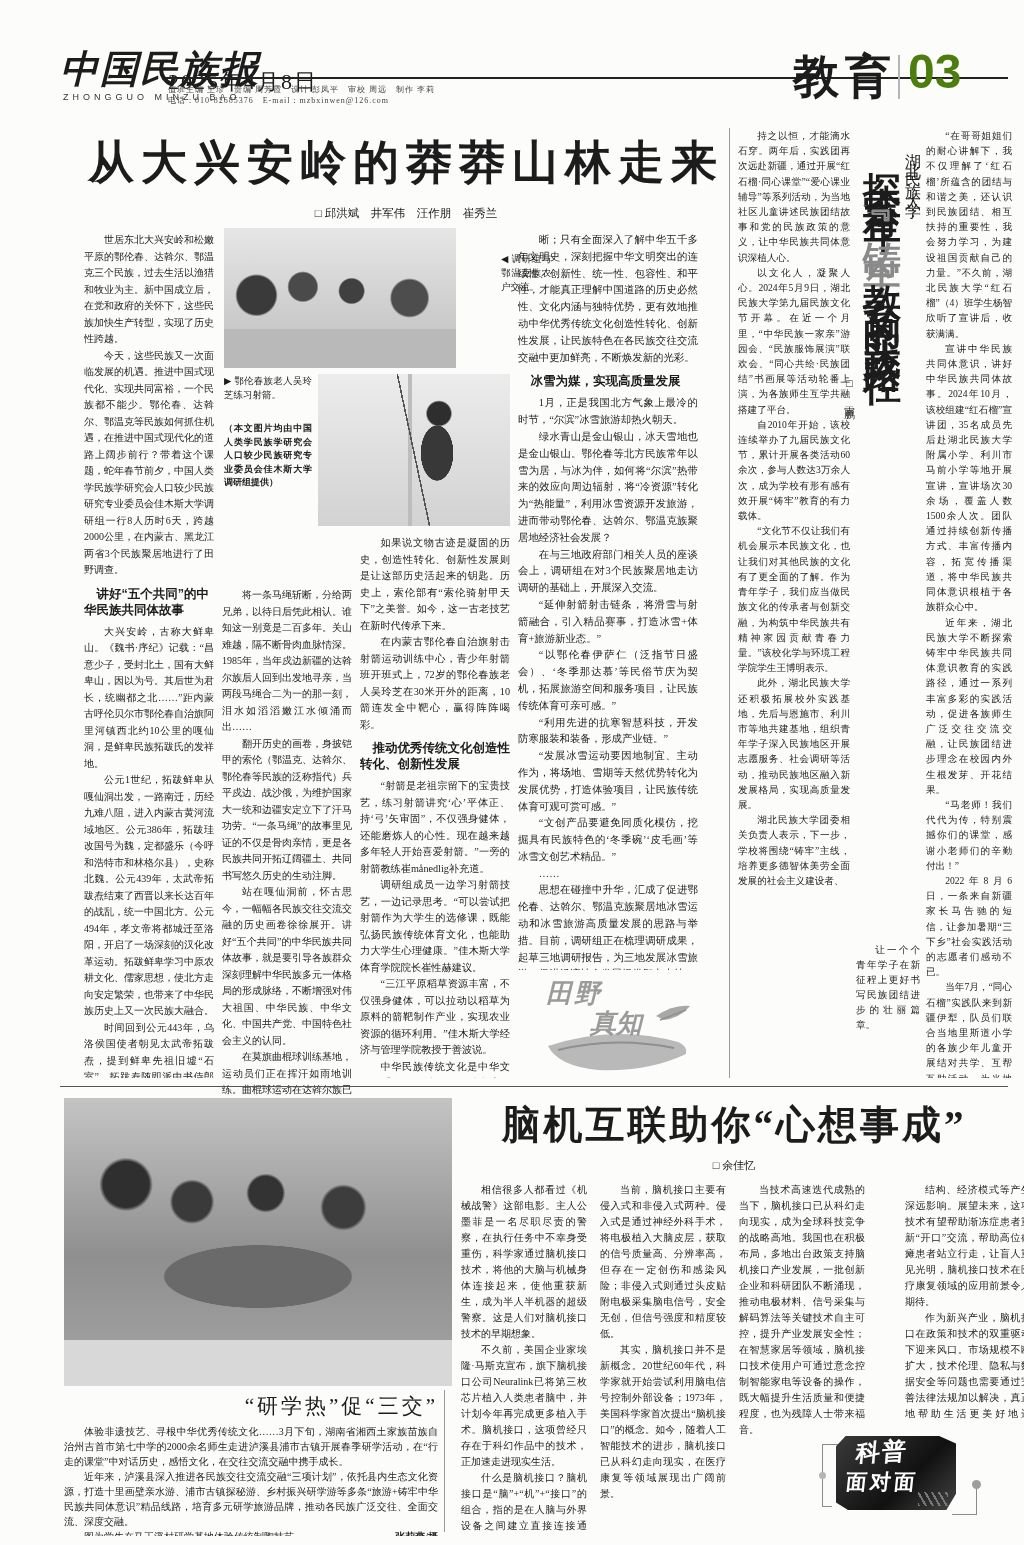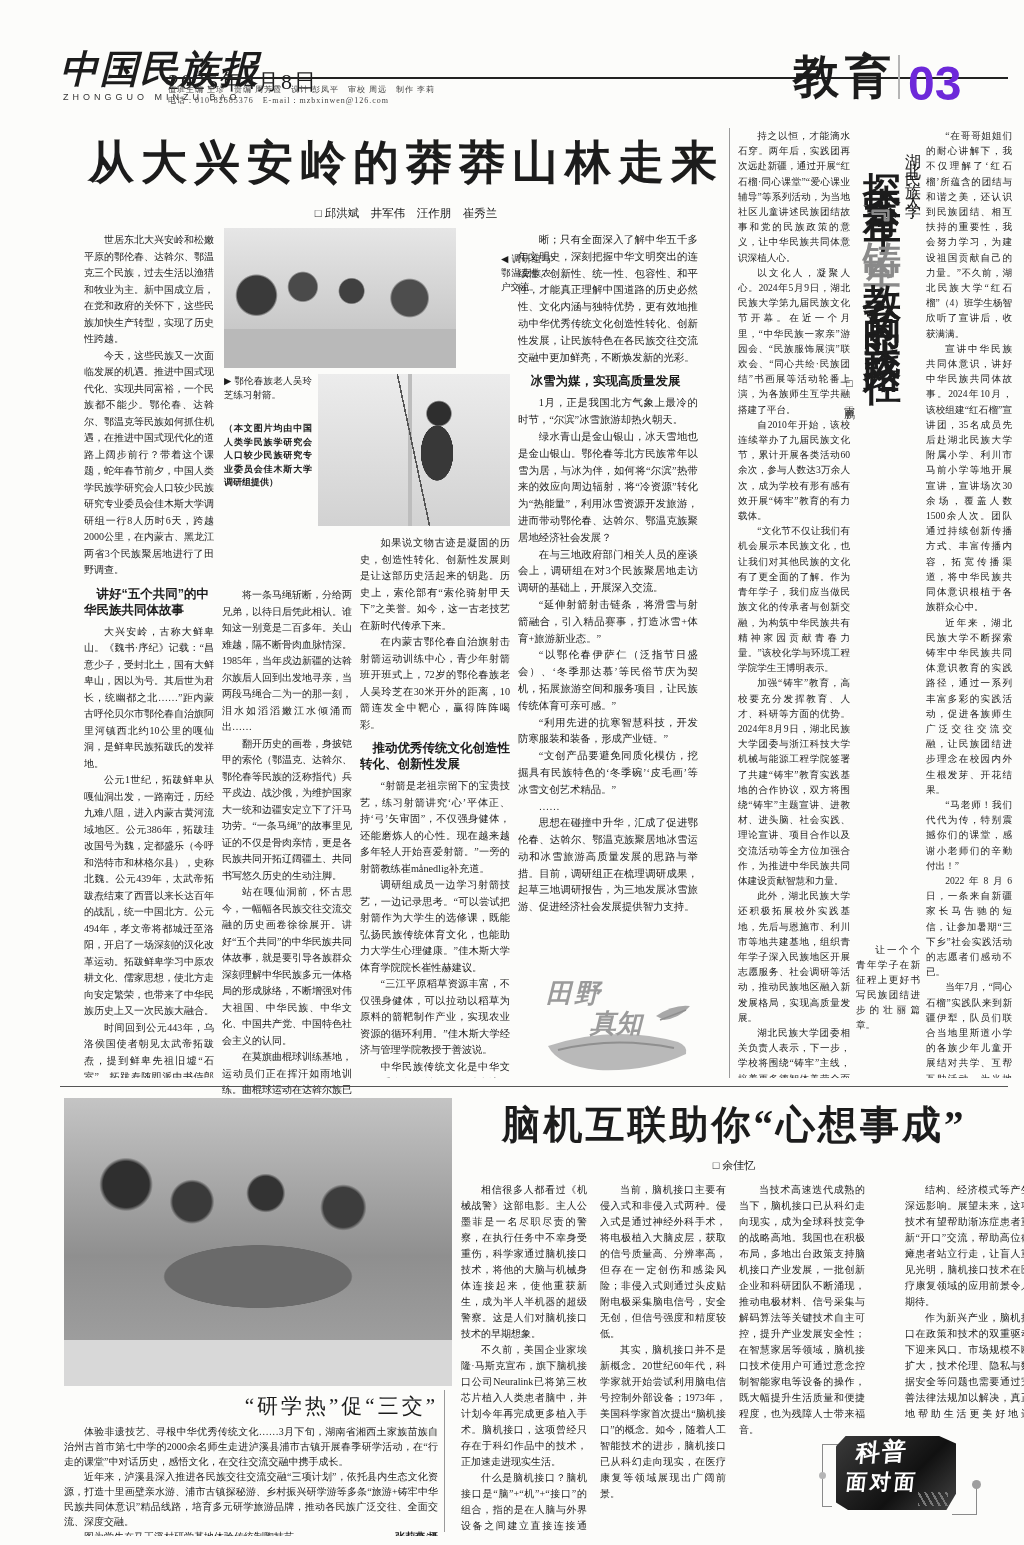--- a/index.html
+++ b/index.html
@@ -8,21 +8,21 @@
   .abs{position:absolute;}
   
   .mh-logo{left:60px;top:44px;font-size:38px;font-weight:900;letter-spacing:2px;font-style:italic;}
   .mh-pinyin{left:63px;top:92px;font-size:9px;letter-spacing:4px;color:#333;font-family:"Liberation Sans",sans-serif;}
   .mh-date{left:168px;top:67px;font-size:22px;letter-spacing:2px;}
   .mh-rule{left:166px;top:77px;width:842px;height:2px;background:#222;}
   .mh-credits{left:168px;top:84px;font-size:8px;color:#444;letter-spacing:1px;text-align:right;}
   .mh-contact{left:168px;top:95px;font-size:8px;color:#444;letter-spacing:1px;}
   .sec-label{left:793px;top:46px;font-size:46px;font-weight:900;font-family:"Liberation Sans",sans-serif;letter-spacing:6px;}
   .sec-div{left:898px;top:55px;width:2px;height:44px;background:#b5b5b5;}
-  .sec-page{left:908px;top:44px;font-size:48px;font-weight:800;color:#6d28d9;font-family:"Liberation Sans",sans-serif;margin-top:12px;}
+  .sec-page{left:908px;top:44px;font-size:48px;font-weight:800;color:#4d7c0f;font-family:"Liberation Sans",sans-serif;}
   
   .ma-title{left:84px;top:132px;width:644px;text-align:center;font-size:46px;font-weight:900;
             font-family:"Liberation Sans",sans-serif;letter-spacing:7px;white-space:nowrap;}
   .ma-byline{left:84px;top:206px;width:644px;text-align:center;font-size:11.5px;color:#222;}
   .col{overflow:hidden;font-size:10px;line-height:16.5px;text-align:justify;}
   .blk.p{text-indent:2em;text-align:justify;}
   .blk.h{font-family:"Liberation Sans",sans-serif;font-weight:bold;font-size:12.5px;line-height:16px;
          margin:7px 0 6px;text-align:left;text-indent:1em;}
   .c1{left:84px;top:232px;width:130px;height:846px;}
   .c2{left:222px;top:557px;width:130px;height:543px;margin-top:30px;}
@@ -147,20 +147,21 @@
     </div>
   <div class="abs col c4">
       <div class="blk p">晰；只有全面深入了解中华五千多年文明史，深刻把握中华文明突出的连续性、创新性、统一性、包容性、和平性，才能真正理解中国道路的历史必然性、文化内涵与独特优势，更有效地推动中华优秀传统文化创造性转化、创新性发展，让民族特色在各民族交往交流交融中更加鲜亮，不断焕发新的光彩。</div>
       <div class="blk h">冰雪为媒，实现高质量发展</div>
       <div class="blk p">1月，正是我国北方气象上最冷的时节，“尔滨”冰雪旅游却热火朝天。</div>
       <div class="blk p">绿水青山是金山银山，冰天雪地也是金山银山。鄂伦春等北方民族常年以雪为居，与冰为伴，如何将“尔滨”热带来的效应向周边辐射，将“冷资源”转化为“热能量”，利用冰雪资源开发旅游，进而带动鄂伦春、达斡尔、鄂温克族聚居地经济社会发展？</div>
       <div class="blk p">在与三地政府部门相关人员的座谈会上，调研组在对3个民族聚居地走访调研的基础上，开展深入交流。</div>
       <div class="blk p">“延伸射箭射击链条，将滑雪与射箭融合，引入精品赛事，打造冰雪+体育+旅游新业态。”</div>
       <div class="blk p">“以鄂伦春伊萨仁（泛指节日盛会）、‘冬季那达慕’等民俗节庆为契机，拓展旅游空间和服务项目，让民族传统体育可亲可感。”</div>
       <div class="blk p">“利用先进的抗寒智慧科技，开发防寒服装和装备，形成产业链。”</div>
+      <div class="blk p">“发展冰雪运动要因地制宜、主动作为，将场地、雪期等天然优势转化为发展优势，打造体验项目，让民族传统体育可观可赏可感。”</div>
       <div class="blk p">“文创产品要避免同质化模仿，挖掘具有民族特色的‘冬季碗’‘皮毛画’等冰雪文创艺术精品。”</div>
       <div class="blk p">……</div>
       <div class="blk p">思想在碰撞中升华，汇成了促进鄂伦春、达斡尔、鄂温克族聚居地冰雪运动和冰雪旅游高质量发展的思路与举措。目前，调研组正在梳理调研成果，起草三地调研报告，为三地发展冰雪旅游、促进经济社会发展提供智力支持。</div>
     </div>
 
   <div class="abs photo photo1"></div>
   <div class="abs cap1">◀ 调研组与鄂温克族农户交流。</div>
   <div class="abs photo photo2"></div>
   <div class="abs cap2">▶ 鄂伦春族老人吴玲芝练习射箭。</div>
   <div class="abs capnote">（本文图片均由中国人类学民族学研究会人口较少民族研究专业委员会佳木斯大学调研组提供）</div>
@@ -175,21 +176,20 @@
     <span class="tz1">田野</span>
     <span class="tz2">真知</span>
   </div>
 
   <div class="abs vline1"></div>
   <div class="abs col raL">
       <div class="blk p">持之以恒，才能滴水石穿。两年后，实践团再次远赴新疆，通过开展“红石榴·同心课堂”“爱心课业辅导”等系列活动，为当地社区儿童讲述民族团结故事和党的民族政策的意义，让中华民族共同体意识深植人心。</div>
       <div class="blk p">以文化人，凝聚人心。2024年5月9日，湖北民族大学第九届民族文化节开幕。在近一个月里，“中华民族一家亲”游园会、“民族服饰展演”联欢会、“同心共绘·民族团结”书画展等活动轮番上演，为各族师生互学共融搭建了平台。</div>
       <div class="blk p">自2010年开始，该校连续举办了九届民族文化节，累计开展各类活动60余次，参与人数达3万余人次，成为学校有形有感有效开展“铸牢”教育的有力载体。</div>
       <div class="blk p">“文化节不仅让我们有机会展示本民族文化，也让我们对其他民族的文化有了更全面的了解。作为青年学子，我们应当做民族文化的传承者与创新交融，为构筑中华民族共有精神家园贡献青春力量。”该校化学与环境工程学院学生王博明表示。</div>
-      <div class="blk p">加强“铸牢”教育，高校要充分发挥教育、人才、科研等方面的优势。2024年8月9日，湖北民族大学团委与浙江科技大学机械与能源工程学院签署了共建“铸牢”教育实践基地的合作协议，双方将围绕“铸牢”主题宣讲、进教材、进头脑、社会实践、理论宣讲、项目合作以及交流活动等全方位加强合作，为推进中华民族共同体建设贡献智慧和力量。</div>
       <div class="blk p">此外，湖北民族大学还积极拓展校外实践基地，先后与恩施市、利川市等地共建基地，组织青年学子深入民族地区开展志愿服务、社会调研等活动，推动民族地区融入新发展格局，实现高质量发展。</div>
       <div class="blk p">湖北民族大学团委相关负责人表示，下一步，学校将围绕“铸牢”主线，培养更多德智体美劳全面发展的社会主义建设者、</div>
     </div>
   <div class="abs ra-title"><span>探索青年</span><span class="brk">『铸牢』</span><span>教育的实践路径</span></div>
   <div class="abs ra-kicker">湖北民族大学：</div>
   <div class="abs ra-byline">□ 雷鹏</div>
   <div class="abs col raR">
       <div class="blk p">“在哥哥姐姐们的耐心讲解下，我不仅理解了‘红石榴’所蕴含的团结与和谐之美，还认识到民族团结、相互扶持的重要性，我会努力学习，为建设祖国贡献自己的力量。”不久前，湖北民族大学“红石榴”（4）班学生杨智欣听了宣讲后，收获满满。</div>
       <div class="blk p">宣讲中华民族共同体意识，讲好中华民族共同体故事。2024年10月，该校组建“红石榴”宣讲团，35名成员先后赴湖北民族大学附属小学、利川市马前小学等地开展宣讲，宣讲场次30余场，覆盖人数1500余人次。团队通过持续创新传播方式、丰富传播内容，拓宽传播渠道，将中华民族共同体意识根植于各族群众心中。</div>
       <div class="blk p">近年来，湖北民族大学不断探索铸牢中华民族共同体意识教育的实践路径，通过一系列丰富多彩的实践活动，促进各族师生广泛交往交流交融，让民族团结进步理念在校园内外生根发芽、开花结果。</div>

